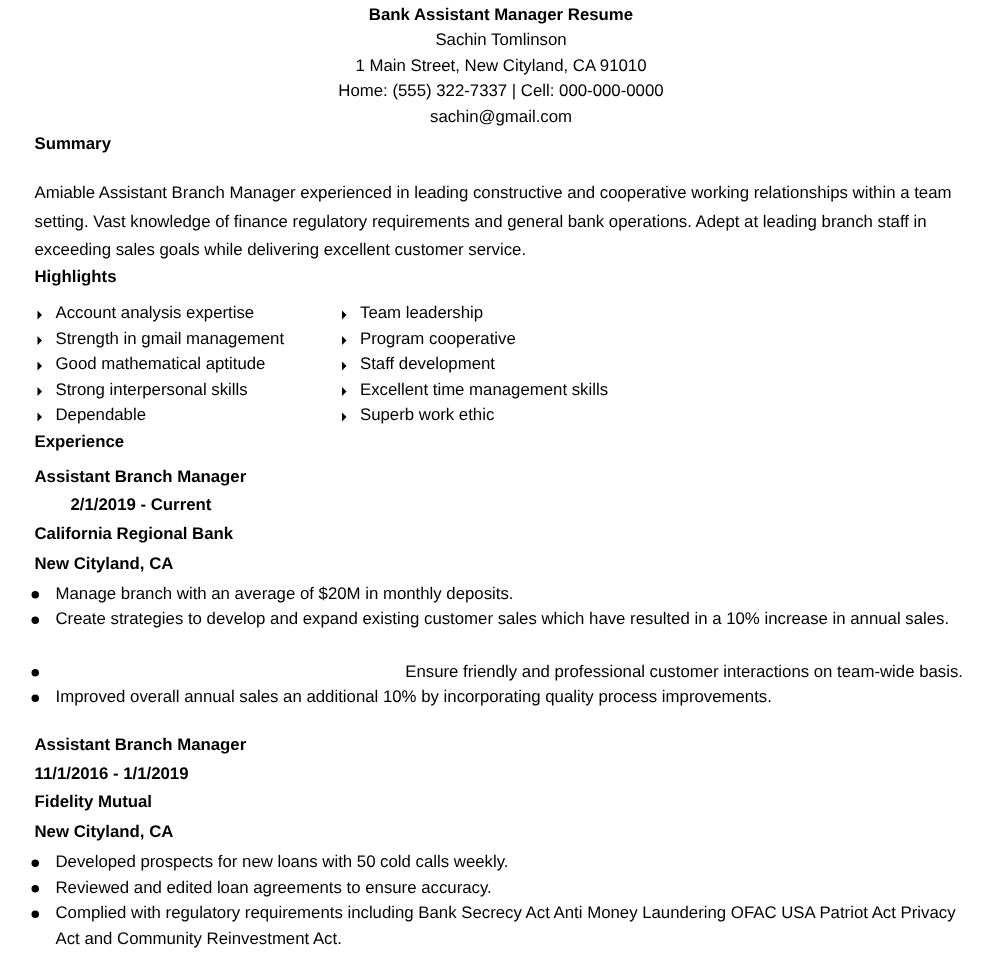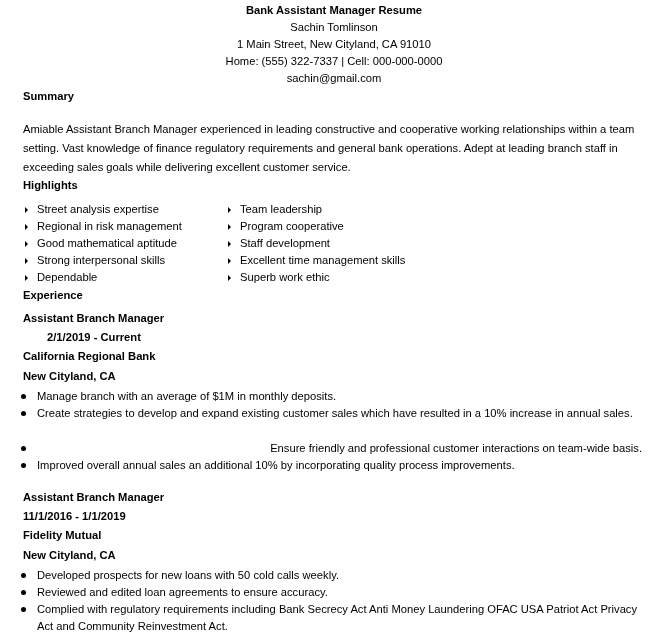--- a/index.html
+++ b/index.html
@@ -27,23 +27,23 @@
 <div class="center" style="top:55px;">Home: (555) 322-7337 | Cell: 000-000-0000</div>
 <div class="center" style="top:72px;">sachin@gmail.com</div>
 
 <div class="abs bold" style="left:23px; top:90px;">Summary</div>
 <div class="summary-text" style="top:120px;">Amiable Assistant Branch Manager experienced in leading constructive and cooperative working relationships within a team setting. Vast knowledge of finance regulatory requirements and general bank operations. Adept at leading branch staff in exceeding sales goals while delivering excellent customer service.</div>
 
 <div class="abs bold" style="left:23px; top:179px;">Highlights</div>
 
 <div>
   <span class="hl-bullet" style="left:25px; top:207px;"></span>
-  <span class="hl-item" style="left:37px; top:203px;">Street analysis expertise</span>
+  <span class="hl-item" style="left:37px; top:203px;">Account analysis expertise</span>
   <span class="hl-bullet" style="left:25px; top:224px;"></span>
-  <span class="hl-item" style="left:37px; top:220px;">Regional in risk management</span>
+  <span class="hl-item" style="left:37px; top:220px;">Strength in gmail management</span>
   <span class="hl-bullet" style="left:25px; top:241px;"></span>
   <span class="hl-item" style="left:37px; top:237px;">Good mathematical aptitude</span>
   <span class="hl-bullet" style="left:25px; top:258px;"></span>
   <span class="hl-item" style="left:37px; top:254px;">Strong interpersonal skills</span>
   <span class="hl-bullet" style="left:25px; top:275px;"></span>
   <span class="hl-item" style="left:37px; top:271px;">Dependable</span>
 </div>
 
 <div>
   <span class="hl-bullet" style="left:228px; top:207px;"></span>
@@ -60,21 +60,21 @@
 
 <div class="abs bold" style="left:23px; top:289px;">Experience</div>
 
 <div>
   <div class="abs bold" style="left:23px; top:312px;">Assistant Branch Manager</div>
   <div class="abs bold" style="left:23px; top:331px;margin-left:24px;">2/1/2019 - Current</div>
   <div class="abs bold" style="left:23px; top:350px;">California Regional Bank</div>
   <div class="abs bold" style="left:23px; top:370px;">New Cityland, CA</div>
 
   <span class="dot" style="left:21px; top:394px;"></span>
-  <div class="exp-bullet-text" style="top:388px;">Manage branch with an average of $1M in monthly deposits.</div>
+  <div class="exp-bullet-text" style="top:388px;">Manage branch with an average of $20M in monthly deposits.</div>
   <span class="dot" style="left:21px; top:411px;"></span>
   <div class="exp-bullet-text" style="top:405px;">Create strategies to develop and expand existing customer sales which have resulted in a 10% increase in annual sales.</div>
   <span class="dot" style="left:21px; top:446px;"></span>
   <div class="exp-bullet-text" style="top:440px;text-align:right;">Ensure friendly and professional customer interactions on team-wide basis.</div>
   <span class="dot" style="left:21px; top:463px;"></span>
   <div class="exp-bullet-text" style="top:457px;">Improved overall annual sales an additional 10% by incorporating quality process improvements.</div>
 </div>
 
 <div>
   <div class="abs bold" style="left:23px; top:491px;">Assistant Branch Manager</div>

